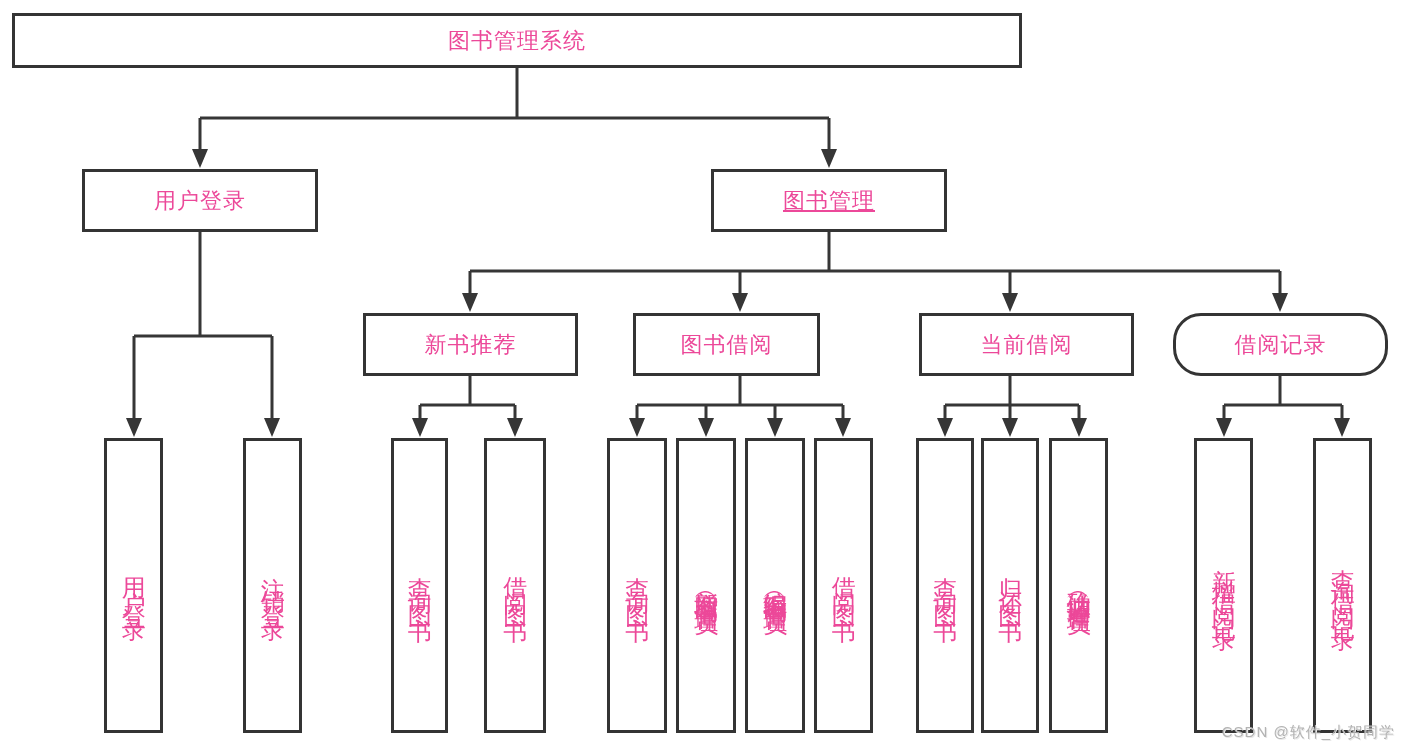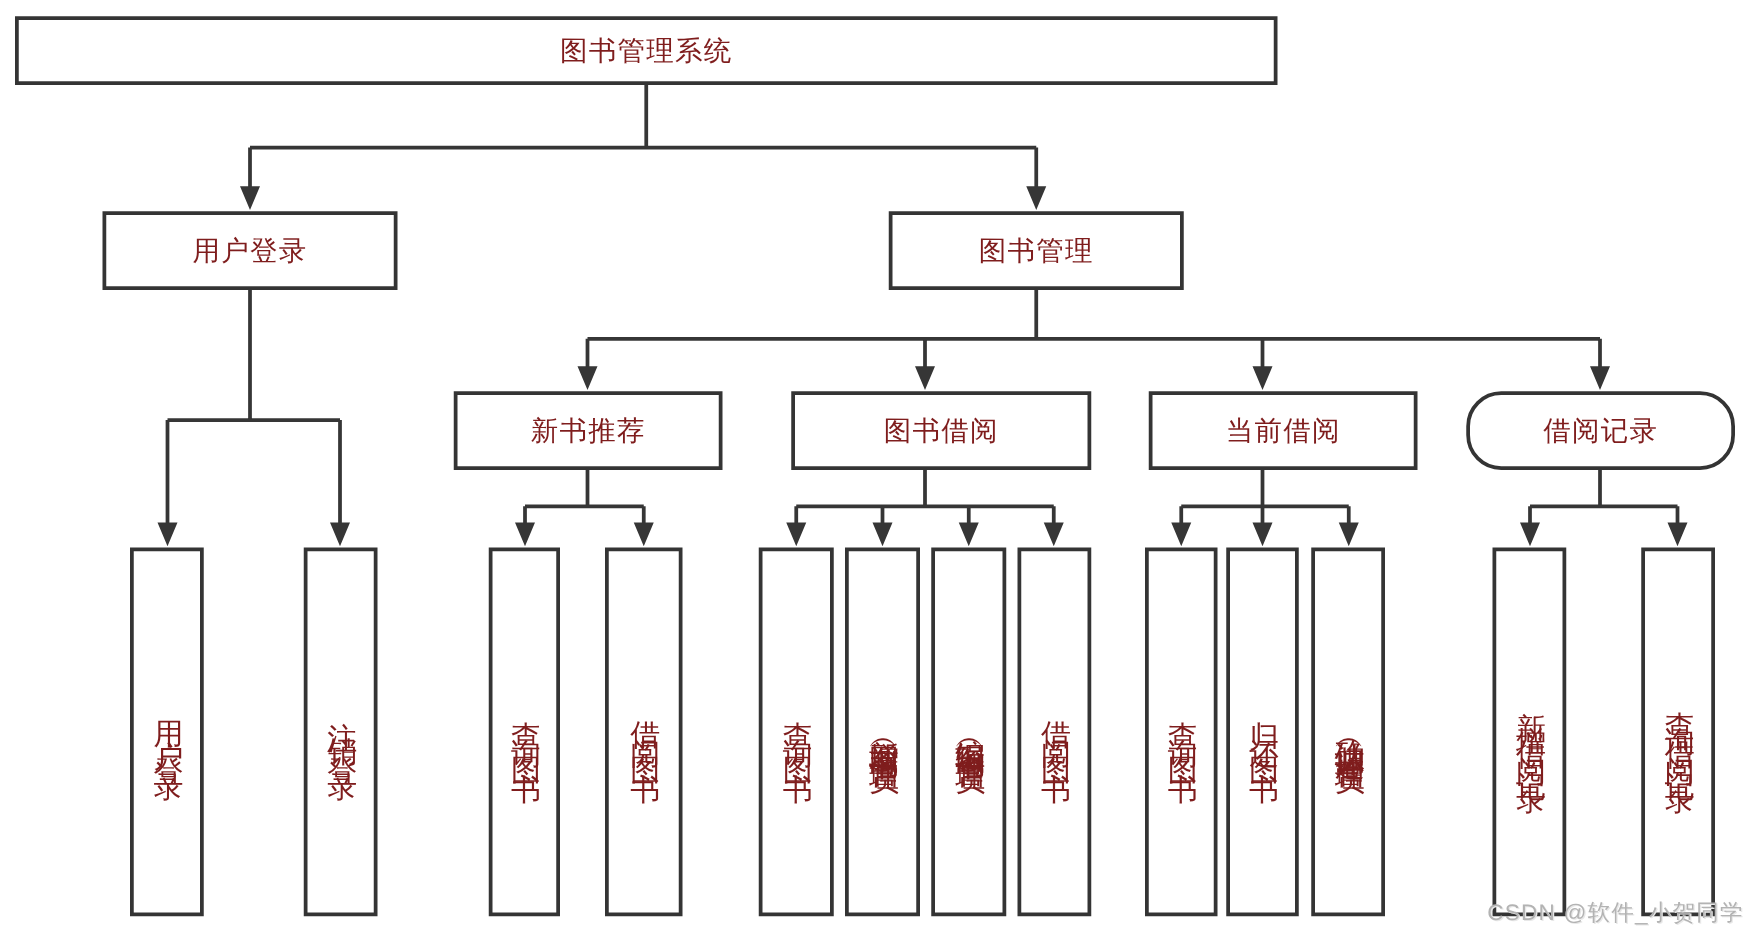--- a/index.html
+++ b/index.html
@@ -3,38 +3,38 @@
 <meta charset="utf-8">
 <style>
   html,body{margin:0;padding:0;background:#ffffff;}
   body{font-family:"Liberation Sans","DejaVu Sans",sans-serif;}
   .stage{
     position:relative;width:1405px;height:747px;background:#ffffff;overflow:hidden;
   }
   .connectors{position:absolute;left:0;top:0;}
   .node{
     position:absolute;box-sizing:border-box;background:#ffffff;
-    border:3px solid #343434;color:#7f1d1d;
+    border:3px solid #343434;color:#ec4899;
     display:flex;align-items:center;justify-content:center;
     text-align:center;
   }
   .hnode{font-size:22px;letter-spacing:1px;}
   .root{font-size:22px;}
   .vnode{
     font-size:24px;
     writing-mode:vertical-rl;
     text-orientation:mixed;
     line-height:1.1;
   }
   .v-short{letter-spacing:14px;}
   .v-mid{letter-spacing:12px;}
   .v-long{letter-spacing:3px;}
   .watermark{
     position:absolute;right:10px;bottom:5px;
-    font-size:18px;color:#b3b3b3;letter-spacing:1px;white-space:nowrap;
+    font-size:15px;color:#b3b3b3;letter-spacing:1px;white-space:nowrap;
     text-shadow:1px 1px 0 #e8e8e8;
   }
 </style>
 </head>
 <body>
 
 <div class="stage">
 
   <svg class="connectors" width="1405" height="747" viewBox="0 0 1405 747">
     <path fill="none" stroke="#363636" stroke-width="3" d="M517 68 V118 M200 118 H829 M200 118 V150 M829 118 V150
@@ -52,24 +52,24 @@
              M629 418 L645 418 L637 437 Z M698 418 L714 418 L706 437 Z
              M767 418 L783 418 L775 437 Z M835 418 L851 418 L843 437 Z
              M937 418 L953 418 L945 437 Z M1002 418 L1018 418 L1010 437 Z
              M1071 418 L1087 418 L1079 437 Z M1216 418 L1232 418 L1224 437 Z
              M1334 418 L1350 418 L1342 437 Z"></path>
   </svg>
 
   <div class="node hnode root" style="left:12px;top:13px;width:1010px;height:55px;">图书管理系统</div>
 
   <div class="node hnode" style="left:82px;top:169px;width:236px;height:63px;">用户登录</div>
-  <div class="node hnode" style="left:711px;top:169px;width:236px;height:63px;">图书管理</div>
+  <div class="node hnode" style="left:711px;top:169px;width:236px;height:63px;text-decoration:underline;">图书管理</div>
 
   <div class="node hnode" style="left:363px;top:313px;width:215px;height:63px;">新书推荐</div>
-  <div class="node hnode" style="left:633px;top:313px;width:240px;height:63px;">图书借阅</div>
+  <div class="node hnode" style="left:633px;top:313px;width:187px;height:63px;">图书借阅</div>
   <div class="node hnode" style="left:903px;top:313px;width:215px;height:63px;margin-left:16px;">当前借阅</div>
   <div class="node hnode" style="left:1173px;top:313px;width:215px;height:63px;border-radius:28px;">借阅记录</div>
 
   <div class="node vnode v-short" style="left:104px;top:438px;width:59px;height:295px;">用户登录</div>
   <div class="node vnode v-short" style="left:243px;top:438px;width:59px;height:295px;">注销登录</div>
 
   <div class="node vnode v-short" style="left:391px;top:438px;width:57px;height:295px;">查询图书</div>
   <div class="node vnode v-short" style="left:484px;top:438px;width:62px;height:295px;">借阅图书</div>
 
   <div class="node vnode v-short" style="left:607px;top:438px;width:60px;height:295px;">查询图书</div>

